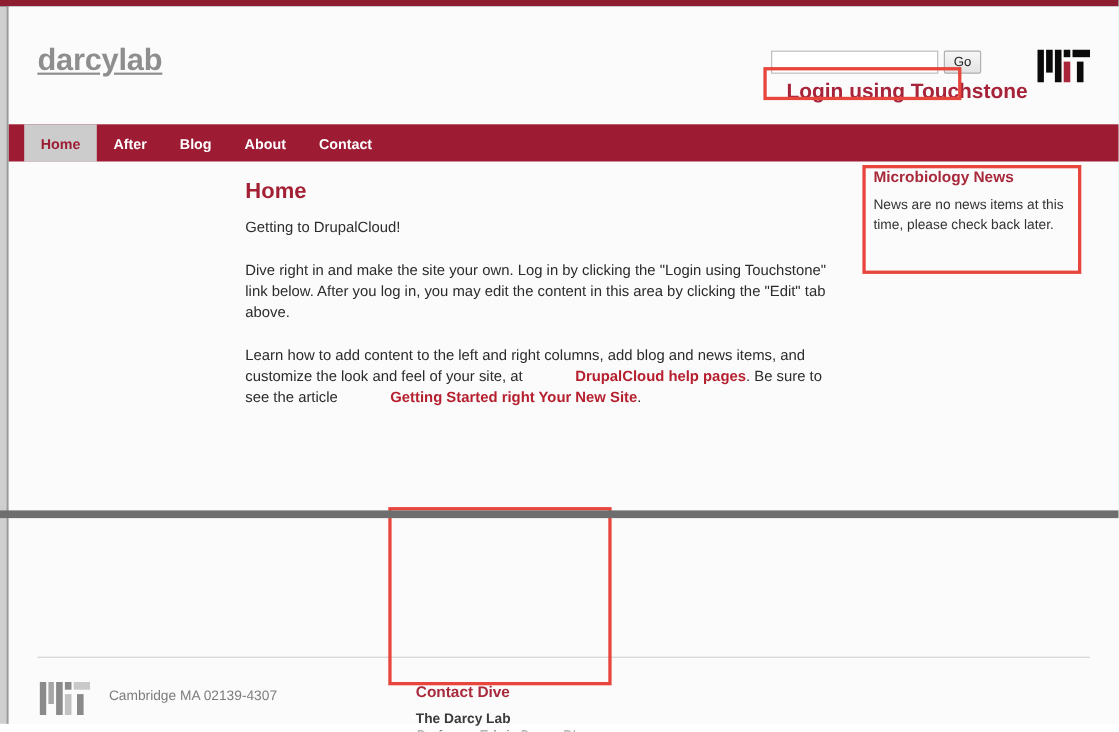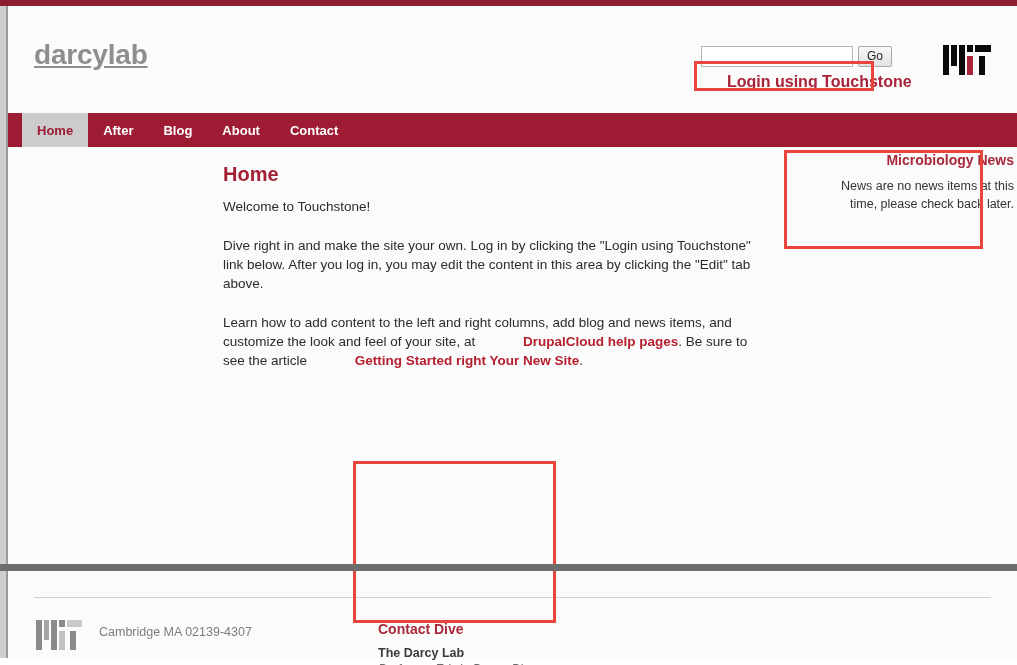--- a/index.html
+++ b/index.html
@@ -14,21 +14,21 @@
     overflow: hidden;
     position: relative;
   }
 
   
   #viewport {
     position: absolute;
     left: 0;
     top: 0;
     width: 1017px;
-    height: 571px;
+    height: 471px;
     background: #5eead4;
   }
   .top-band {
     position: absolute;
     left: 0;
     top: 0;
     width: 1017px;
     height: 6px;
     background: #8f1d32;
   }
@@ -119,26 +119,25 @@
     font-size: 12px;
     color: #1f1f1f;
     cursor: pointer;
     padding: 0 6px;
     line-height: 19px;
   }
   .touchstone-link {
     position: absolute;
     left: 14px;
     top: 33px;
-    font-size: 16px;
+    font-size: 19px;
     font-weight: bold;
     color: #a62339;
     text-decoration: none;
     white-space: nowrap;
-    margin-left: 12px;
   }
 
   
   .mit-logo-header {
     position: absolute;
     right: 0;
     top: 5px;
     width: 48px;
     height: 30px;
   }
@@ -197,24 +196,23 @@
   .inline-link {
     color: #b51f2e;
     font-weight: bold;
     text-decoration: none;
     margin-left: 44px;
   }
 
   
   .news-block {
     position: absolute;
-    left: 810px;
+    left: 786px;
     top: 5px;
     width: 196px;
-    text-align: right;
   }
   .news-title {
     font-size: 14px;
     font-weight: bold;
     color: #a8293c;
     margin: 0 0 9px 0;
   }
   .news-text {
     font-size: 12.5px;
     line-height: 18px;
@@ -331,21 +329,21 @@
       <a class="nav-item" href="#">Blog</a>
       <a class="nav-item" href="#">About</a>
       <a class="nav-item" href="#">Contact</a>
     </div>
 
     <div class="content-area">
 
       <div class="main-col">
         <h1 class="page-title">Home</h1>
 
-        <p class="body-para">Welcome to Touchstone!</p>
+        <p class="body-para">Getting to DrupalCloud!</p>
 
         <p class="body-para">Dive right in and make the site your own. Log in by clicking the "Login using Touchstone" link below. After you log in, you may edit the content in this area by clicking the "Edit" tab above.</p>
 
         <p class="body-para">
           <span>Learn how to add content to the left and right columns, add blog and news items, and customize the look and feel of your site, at </span><a class="inline-link" href="#">DrupalCloud help pages</a><span>. Be sure to see the article </span><a class="inline-link" href="#">Getting Started right Your New Site</a><span>.</span>
         </p>
       </div>
 
       <div class="news-block">
         <h2 class="news-title">Microbiology News</h2>

